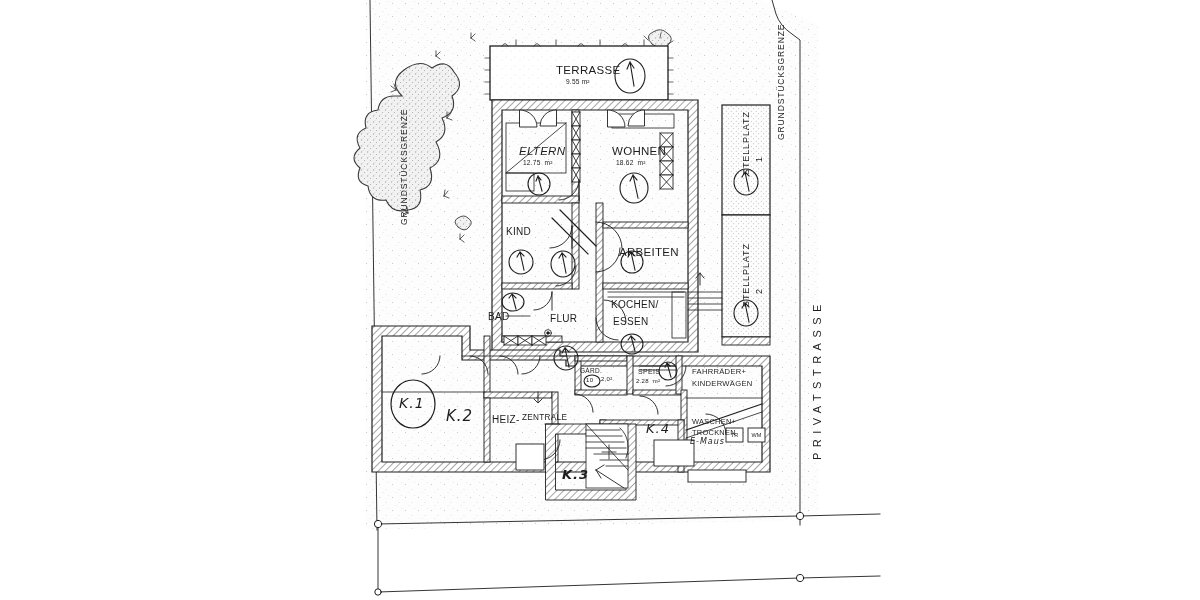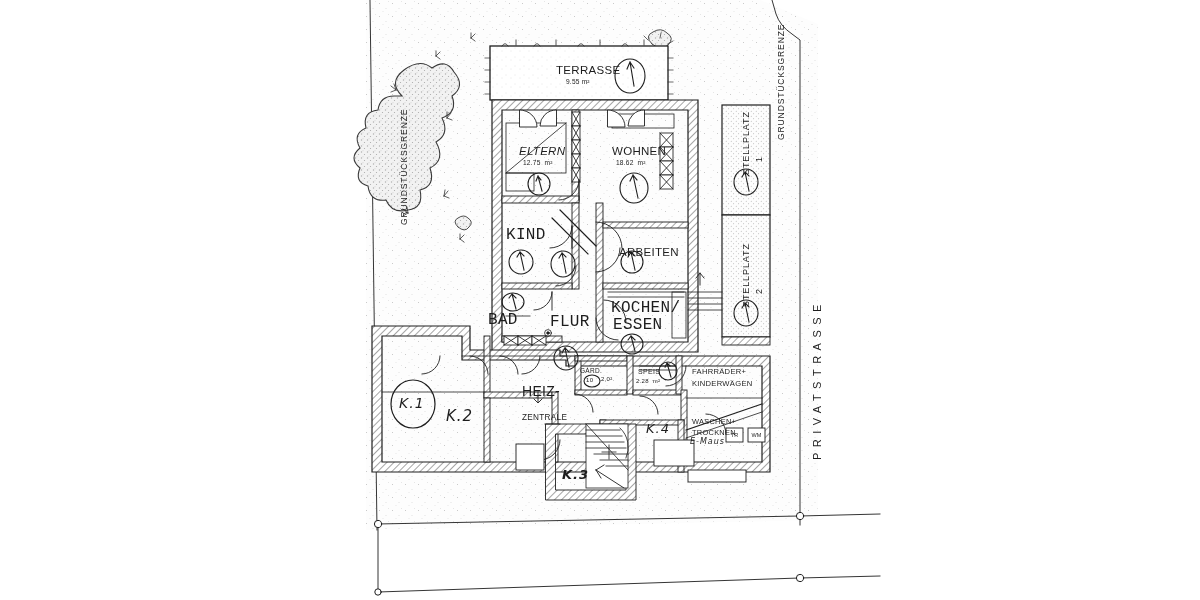--- a/index.html
+++ b/index.html
@@ -21,21 +21,21 @@
   .lbl {
     position: absolute;
     color: #1d1d1d;
     white-space: pre;
     line-height: 1.05;
     letter-spacing: .3px;
     text-align: center;
     pointer-events: none;
   }
   .room-name { font-size: 11.5px; }
-  .room-name.big { font-size: 16px; font-family: Liberation Mono, monospace; }
+  .room-name.big { font-size: 10px; }
   .room-area { font-size: 6.6px; letter-spacing: .2px; }
   .tiny { font-size: 6px; }
   .hand {
     font-family: "DejaVu Sans", sans-serif;
     font-style: italic;
     font-size: 12px;
     letter-spacing: 1px;
   }
   .vert {
     transform-origin: 0 0;
@@ -465,16 +465,16 @@
 <div class="lbl hand" style="left:690px; top:438px; font-size:8px;">E-Maus</div>
 
 <div class="boxlbl" style="left:726px; top:432px; width:17px;">TR</div>
 <div class="boxlbl" style="left:748px; top:432px; width:17px;">WM</div>
 
 <div class="lbl hand" style="left:399px; top:396px; font-size:14px;">K.1</div>
 <div class="lbl hand" style="left:446px; top:409px; font-size:15px;">K.2</div>
 <div class="lbl hand" style="left:562px; top:468px; font-size:13px;font-weight:bold;">K.3</div>
 <div class="lbl hand" style="left:634px; top:422px; font-size:13px;margin-left:12px;">K.4</div>
 
-<div class="lbl tiny" style="left:492px; top:384px; font-size:14px;margin-left:30px;">HEIZ-</div>
+<div class="lbl tiny" style="left:492px; top:415px; font-size:10px;">HEIZ-</div>
 <div class="lbl tiny" style="left:490px; top:414px; font-size:8.2px;padding-left:32px;">ZENTRALE</div>
 
 </div>
 
 </body></html>

